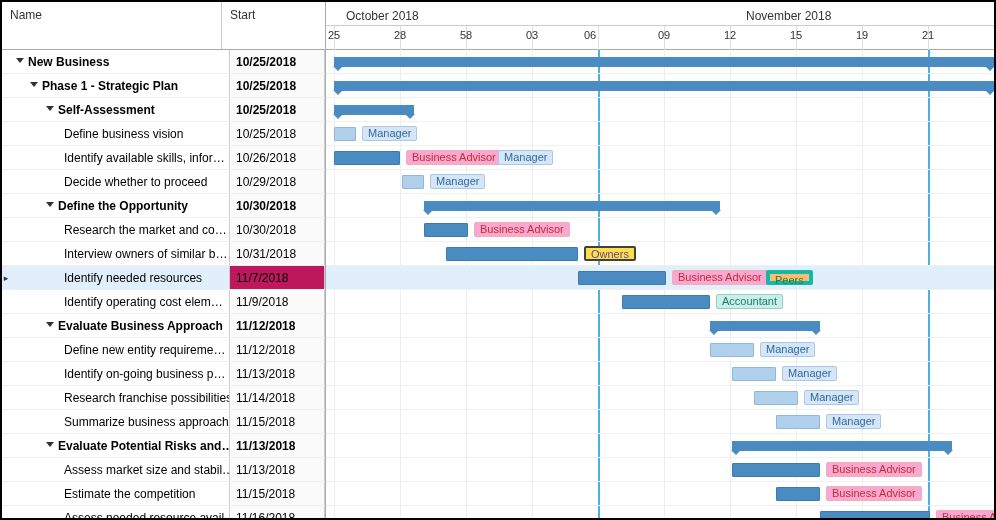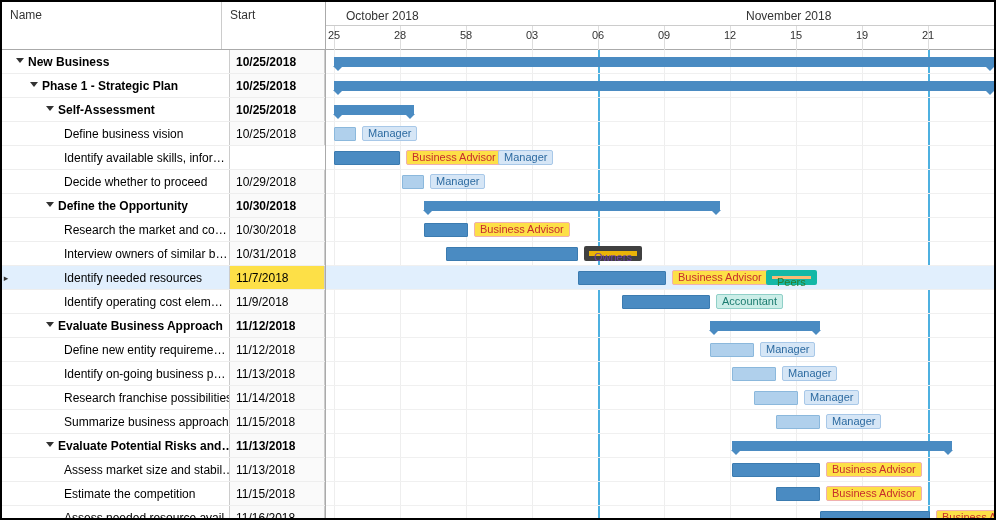--- a/index.html
+++ b/index.html
@@ -6,21 +6,21 @@
 body{background:#fff;overflow:hidden}
 .app{display:flex;width:996px;height:520px;border:2px solid #000}
 .left{width:324px;border-right:1px solid #aaa;display:flex;flex-direction:column}
 .right{flex:1;overflow:hidden;position:relative}
 .hdr{display:flex;height:48px;border-bottom:1px solid #aaa}
 .hdr-name{width:220px;padding:6px 8px;border-right:1px solid #ccc;color:#333;display:flex;align-items:flex-start}
 .hdr-start{flex:1;padding:6px 8px;color:#333;display:flex;align-items:flex-start}
 .rows{flex:1;overflow:hidden}
 .row{display:flex;height:24px;align-items:center;border-bottom:1px solid #eee}
 .row.sel{background:#e1effd}
-.row.sel .cell-start{background:#fde047}
+.row.sel .cell-start{background:#be185d}
 .cell-name{width:220px;padding:0 4px;border-right:1px solid #ccc;white-space:nowrap;overflow:hidden;text-overflow:ellipsis;display:flex;align-items:center;height:100%}
 .cell-start{flex:1;padding:0 6px;white-space:nowrap;overflow:hidden;height:100%;display:flex;align-items:center;background:#fafafa;border-right:1px solid #ccc}
 .bold .cell-name,.bold .cell-start{font-weight:700}
 .exp{display:inline-block;width:0;height:0;border-left:4px solid transparent;border-right:4px solid transparent;border-top:5px solid #333;margin-right:4px;transform:translateY(-1px)}
 .ind0{padding-left:6px}.ind1{padding-left:20px}.ind2{padding-left:36px}.ind3{padding-left:54px}
 .rowmark{width:8px;height:24px;display:flex;align-items:center;justify-content:center;font-size:9px;color:#333}
 .timeline-hdr{height:48px;border-bottom:1px solid #aaa;position:relative}
 .th-months{height:24px;position:relative;border-bottom:1px solid #ccc}
 .th-days{height:24px;position:relative}
 .mlabel{position:absolute;top:7px;font-size:12px;color:#333}
@@ -31,23 +31,23 @@
 .grow.sel{background:#e1effd}
 .gridline{position:absolute;top:0;bottom:0;width:1px;background:#eee}
 .gridline.today{width:2px;background:#4db0e0}
 .sumbar{position:absolute;height:10px;top:7px;background:#4a8bc2}
 .sumbar::before,.sumbar::after{content:"";position:absolute;bottom:-4px;width:0;height:0;border-left:5px solid transparent;border-right:5px solid transparent;border-top:5px solid #4a8bc2}
 .sumbar::before{left:-1px}.sumbar::after{right:-1px}
 .taskbar{position:absolute;height:14px;top:5px;background:#4a8bc2;border:1px solid #3b7bb0;border-radius:1px}
 .taskbar.light{background:#b0d0ec;border-color:#8bb8dc}
 .tag{position:absolute;top:4px;height:15px;line-height:13px;padding:0 5px;border-radius:2px;font-size:11px;white-space:nowrap}
 .tag.mgr{background:#d6e6f6;border:1px solid #a8c8e8;color:#2c6aa0}
-.tag.ba{background:#fde047;border:1px solid #f0b0af;color:#c62d2c}
-.tag.own{background:#eab308;border:5px solid #404040;color:#6b3fa0}
-.tag.peer{background:#fdba74;border:6px solid #14b8a6;color:#2c7c2c}
+.tag.ba{background:#f9a8d4;border:1px solid #f0b0af;color:#c62d2c}
+.tag.own{background:#fde047;border:2px solid #404040;color:#6b3fa0}
+.tag.peer{background:#fdba74;border:4px solid #14b8a6;color:#2c7c2c}
 .tag.acct{background:#cceee8;border:1px solid #90d0c8;color:#1c7c70}
 </style>
 </head>
 <body>
 
 <div class="app">
   <div class="left">
     <div class="hdr">
       <div class="hdr-name">Name</div>
       <div class="hdr-start">Start</div>
@@ -82,20 +82,21 @@
           <div class="cell-name ind3">
             <span>Define business vision</span>
           </div>
           <div class="cell-start">10/25/2018</div>
         </div>
         <div class="row">
           <div class="rowmark"></div>
           <div class="cell-name ind3">
             <span>Identify available skills, infor…</span>
           </div>
+          <div class="cell-start">10/26/2018</div>
         </div>
         <div class="row">
           <div class="rowmark"></div>
           <div class="cell-name ind3">
             <span>Decide whether to proceed</span>
           </div>
           <div class="cell-start">10/29/2018</div>
         </div>
         <div class="row bold">
           <div class="rowmark"></div>
@@ -209,21 +210,21 @@
       <div class="th-days" id="days">
           <div class="dtick" style="left: 8px;"></div>
           <span class="dlabel" style="left: 8px;">25</span>
           <div class="dtick" style="left: 74px;"></div>
           <span class="dlabel" style="left: 74px;">28</span>
           <div class="dtick" style="left: 140px;"></div>
           <span class="dlabel" style="left: 140px;">58</span>
           <div class="dtick" style="left: 206px;"></div>
           <span class="dlabel" style="left: 206px;">03</span>
           <div class="dtick" style="left: 272px;"></div>
-          <span class="dlabel" style="left: 272px;">06</span>
+          <span class="dlabel" style="left: 264px;">06</span>
           <div class="dtick" style="left: 338px;"></div>
           <span class="dlabel" style="left: 338px;">09</span>
           <div class="dtick" style="left: 404px;"></div>
           <span class="dlabel" style="left: 404px;">12</span>
           <div class="dtick" style="left: 470px;"></div>
           <span class="dlabel" style="left: 470px;">15</span>
           <div class="dtick" style="left: 536px;"></div>
           <span class="dlabel" style="left: 536px;">19</span>
           <div class="dtick" style="left: 602px;"></div>
           <span class="dlabel" style="left: 602px;">21</span>

